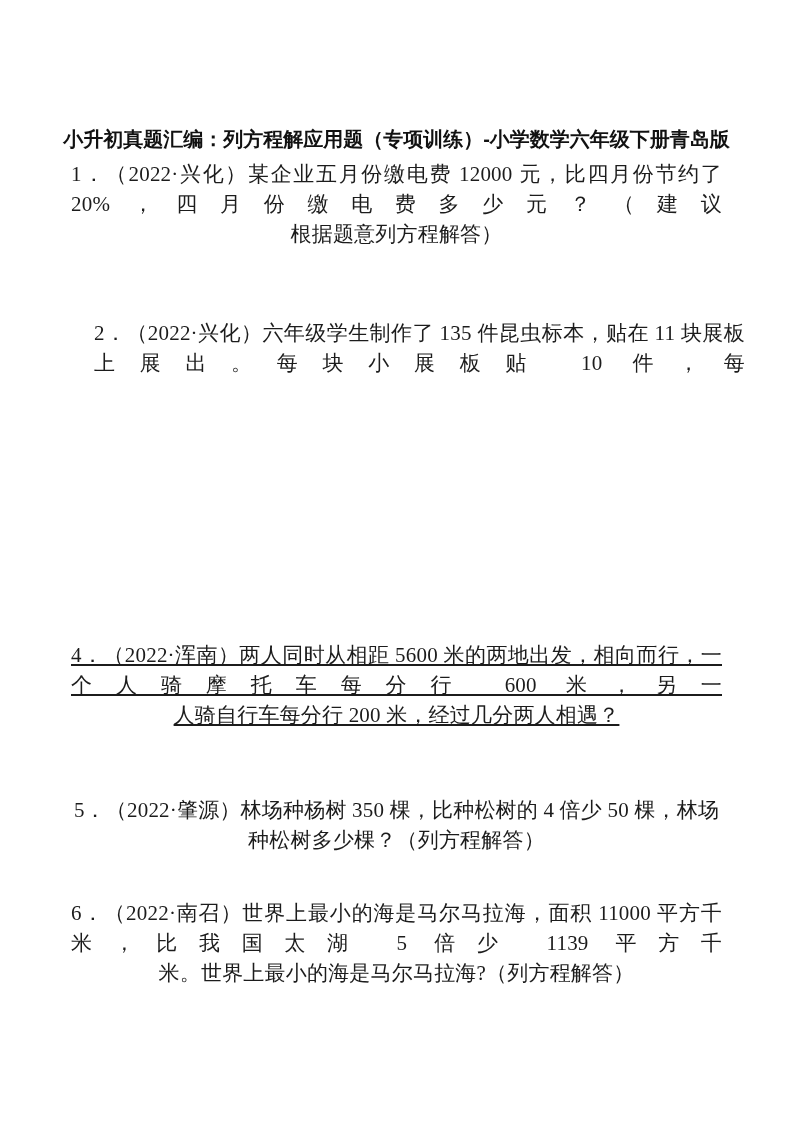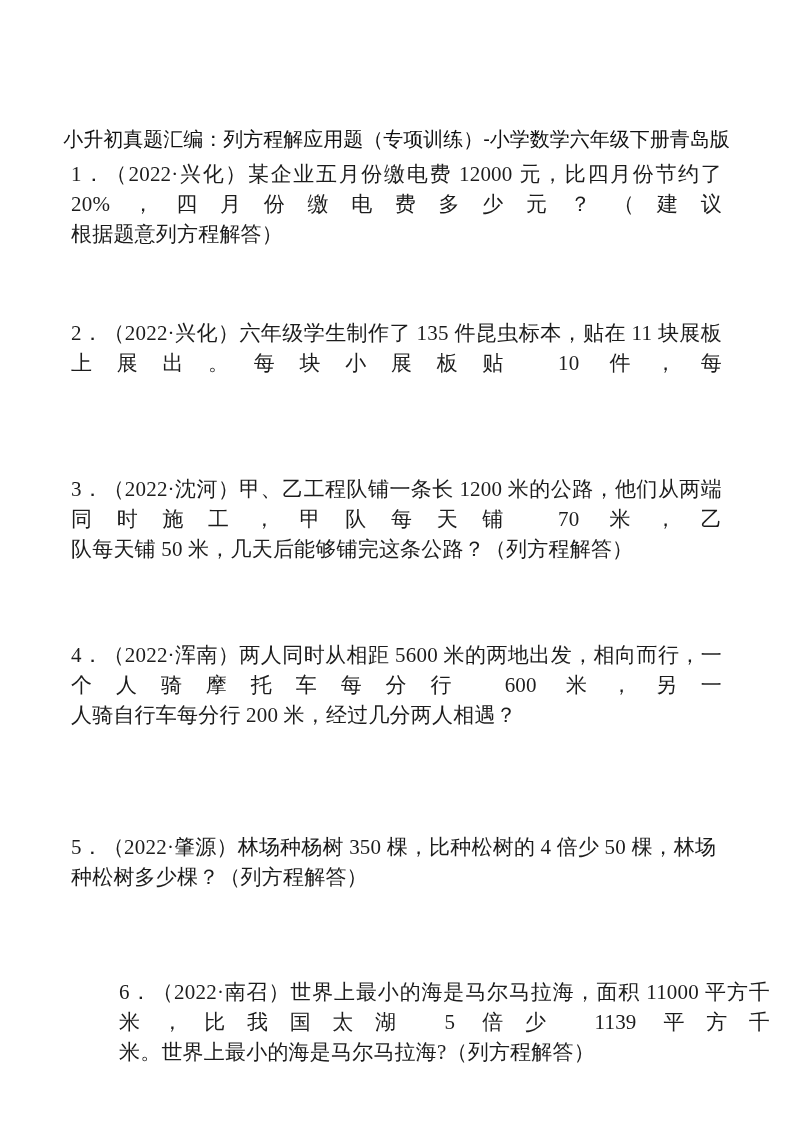--- a/index.html
+++ b/index.html
@@ -16,69 +16,65 @@
     font-family: "Liberation Serif", "DejaVu Serif", serif;
     color: #1c1c1c;
   }
   .doc-title {
     position: absolute;
     top: 126px;
     left: 36px;
     right: 36px;
     text-align: center;
     font-family: "Liberation Sans", "DejaVu Sans", sans-serif;
-    font-weight: normal;
+    font-weight: bold;
     font-size: 20px;
     line-height: 26px;
     color: #111111;
     white-space: nowrap;
   }
   .question {
     position: absolute;
     left: 71px;
     width: 651px;
     font-size: 21px;
     line-height: 30px;
     letter-spacing: 0.2px;
   }
   .q-line {
-    text-align: left;
+    text-align: center;
   }
   .q-line.full {
     text-align: justify;
     text-align-last: justify;
   }
   
   .q1 { top: 159px; }
-  .q2 { top: 318px; }
+  .q2 { top: 318px; margin-left: 23px; }
   .q3 { top: 474px; }
-  .q4 { top: 640px; }
-  .q5 { top: 795px; margin-top: 37px; }
-  .q6 { top: 977px; margin-left: 48px; }
+  .q4 { top: 640px; text-decoration: underline; }
+  .q5 { top: 795px; }
+  .q6 { top: 898px; }
 </style>
 </head>
 <body>
 
 <div class="page">
 
   <div class="doc-title">小升初真题汇编：列方程解应用题（专项训练）-小学数学六年级下册青岛版</div>
 
   <div class="question q1">
     <div class="q-line full">1．（2022·兴化）某企业五月份缴电费 12000 元，比四月份节约了 20%，四月份缴电费多少元？（建议</div>
     <div class="q-line">根据题意列方程解答）</div>
   </div>
 
   <div class="question q2">
     <div class="q-line full">2．（2022·兴化）六年级学生制作了 135 件昆虫标本，贴在 11 块展板上展出。每块小展板贴 10 件，每</div>
   </div>
 
-  <div class="question q3">
-    <div class="q-line full">3．（2022·沈河）甲、乙工程队铺一条长 1200 米的公路，他们从两端同时施工，甲队每天铺 70 米，乙</div>
-    <div class="q-line">队每天铺 50 米，几天后能够铺完这条公路？（列方程解答）</div>
-  </div>
 
   <div class="question q4">
     <div class="q-line full">4．（2022·浑南）两人同时从相距 5600 米的两地出发，相向而行，一个人骑摩托车每分行 600 米，另一</div>
     <div class="q-line">人骑自行车每分行 200 米，经过几分两人相遇？</div>
   </div>
 
   <div class="question q5">
     <div class="q-line">5．（2022·肇源）林场种杨树 350 棵，比种松树的 4 倍少 50 棵，林场种松树多少棵？（列方程解答）</div>
   </div>
 

